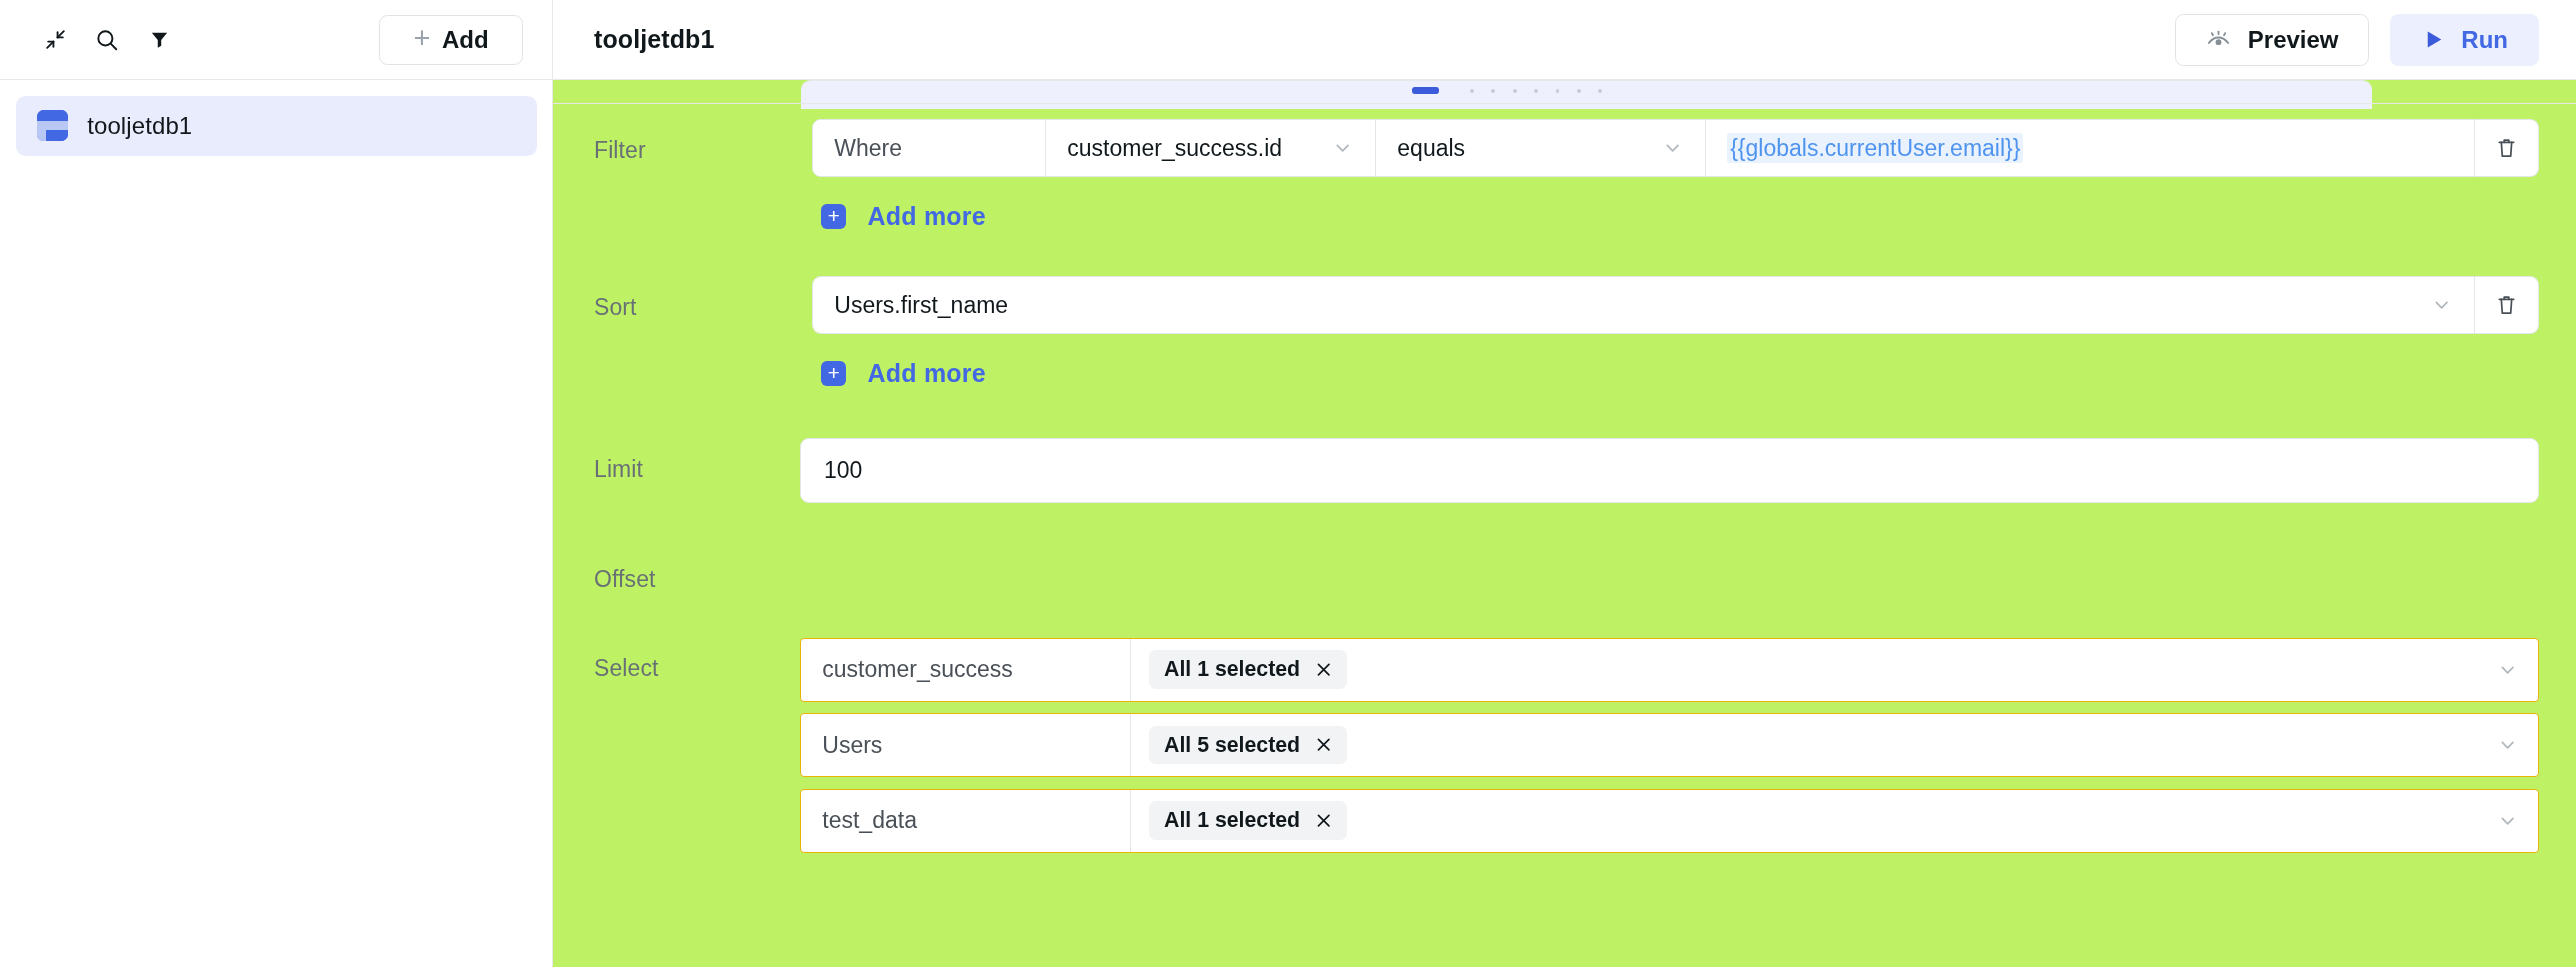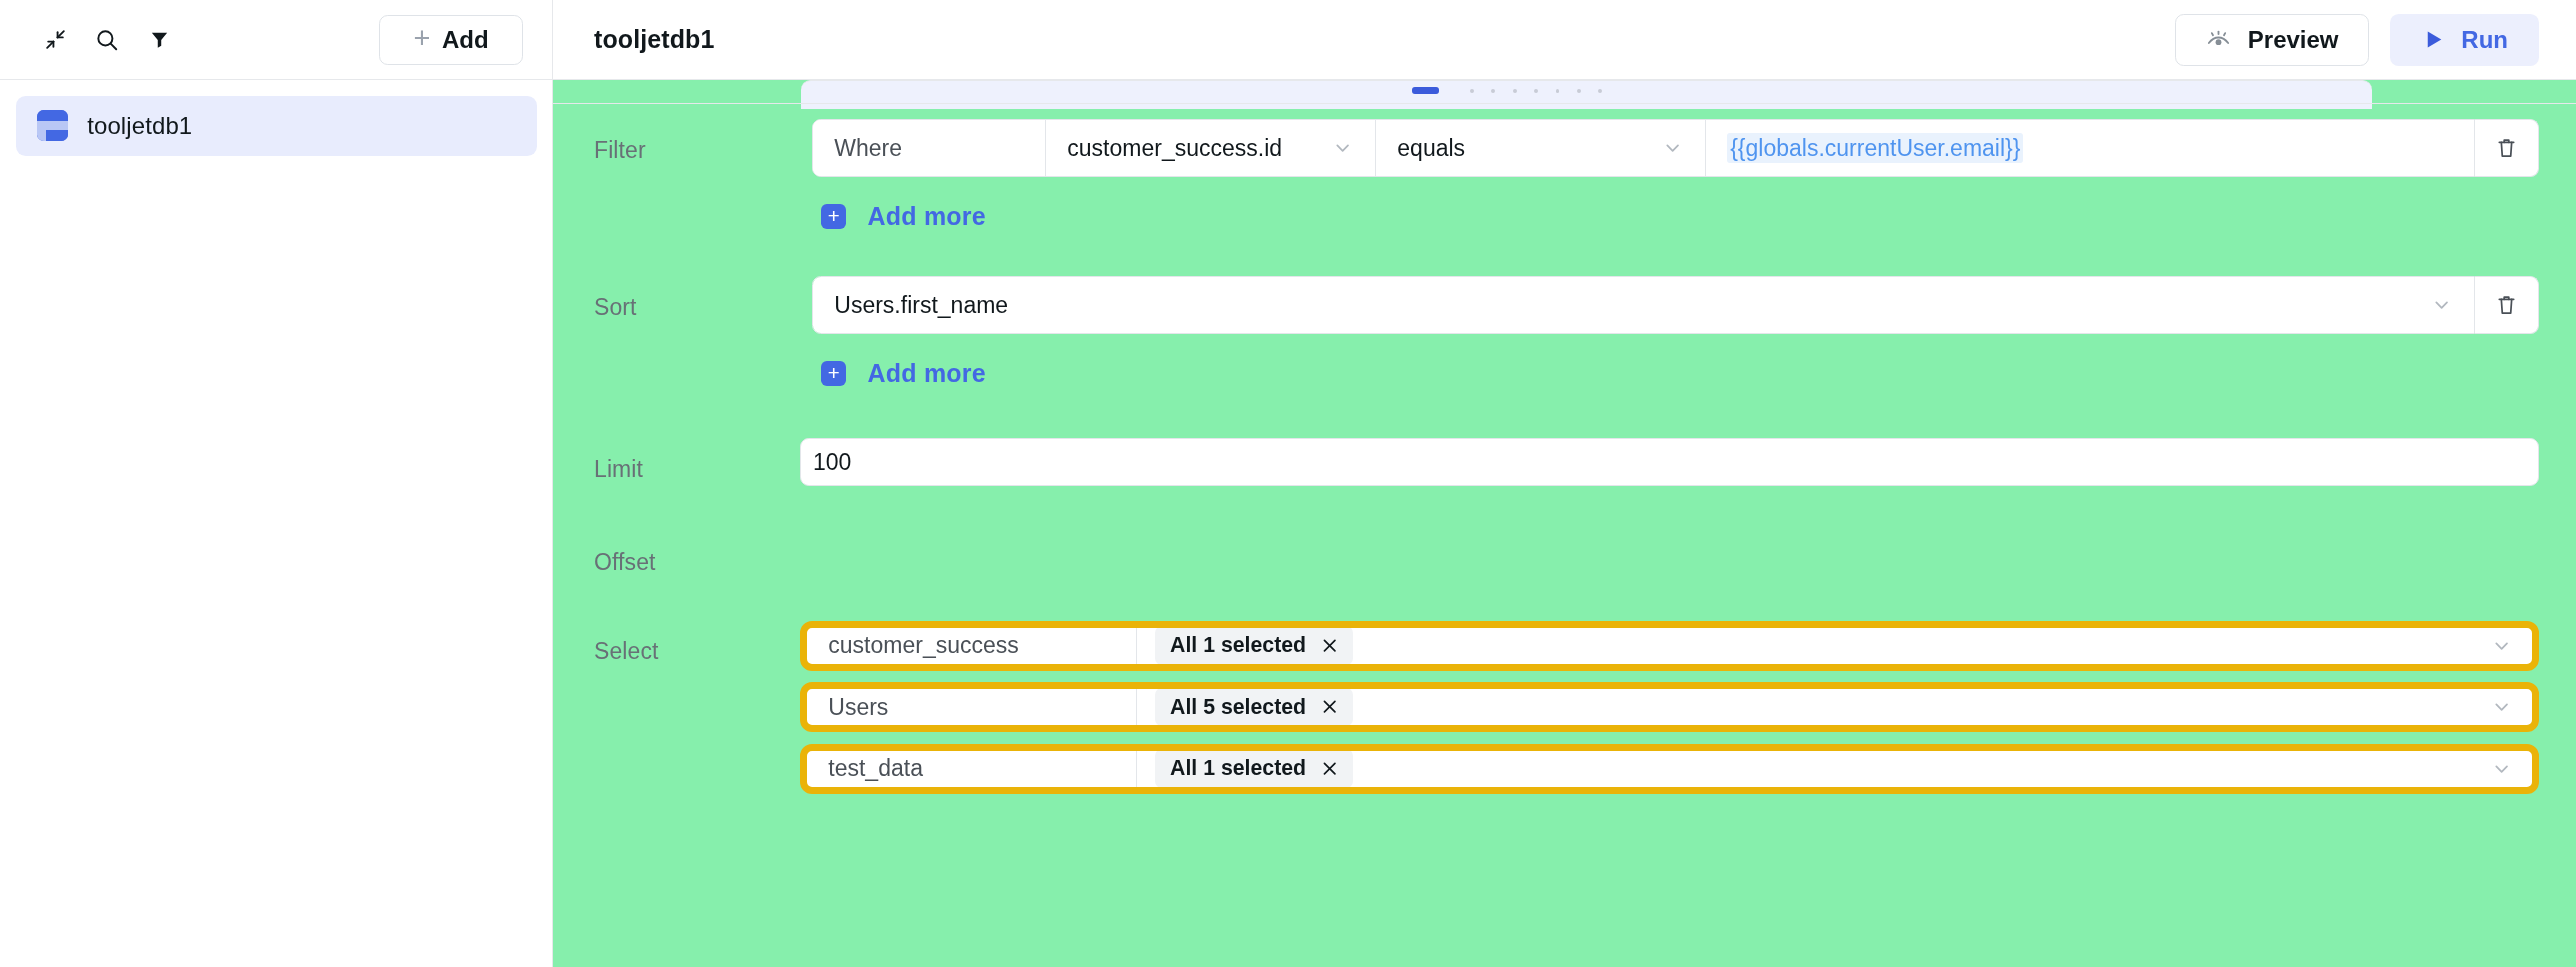--- a/index.html
+++ b/index.html
@@ -180,21 +180,21 @@
     color: #11181c;
     font-weight: 400;
     letter-spacing: 0.1px;
   }
 
   
   .main {
     flex: 1 1 auto;
     position: relative;
     overflow: hidden;
-    background: #86efac;
+    background: #bef264;
   }
 
   .scroll-area {
     position: absolute;
     inset: 0;
     overflow: hidden;
     padding: 0 37px 0 41px;
   }
 
   
@@ -337,41 +337,41 @@
   }
   .addmore-label {
     font-size: 25px;
     font-weight: 700;
     color: #4368e3;
     letter-spacing: 0.2px;
   }
 
   
   .input-full {
-    height: 48px;
+    height: 65px;
     border: 1px solid #e3e6ea;
     border-radius: 8.7px;
     background: #ffffff;
     display: flex;
     align-items: center;
-    padding: 0 12px;
+    padding: 0 23px;
     font-size: 23px;
     color: #11181c;
     cursor: text;
   }
   .input-full.placeholder-text { color: #9aa0a6; }
 
   
   .select-row {
     display: flex;
     align-items: stretch;
-    border: 7px solid #eab308;
-    border-radius: 12px;
-    background: #ffffff;
-    height: 50px;
+    border: 1px solid #eab308;
+    border-radius: 4px;
+    background: #ffffff;
+    height: 64px;
     overflow: hidden;
     margin-bottom: 11.6px;
   }
   .select-name {
     width: 330px;
     flex: 0 0 330px;
     display: flex;
     align-items: center;
     padding: 0 21.3px;
     font-size: 23px;

